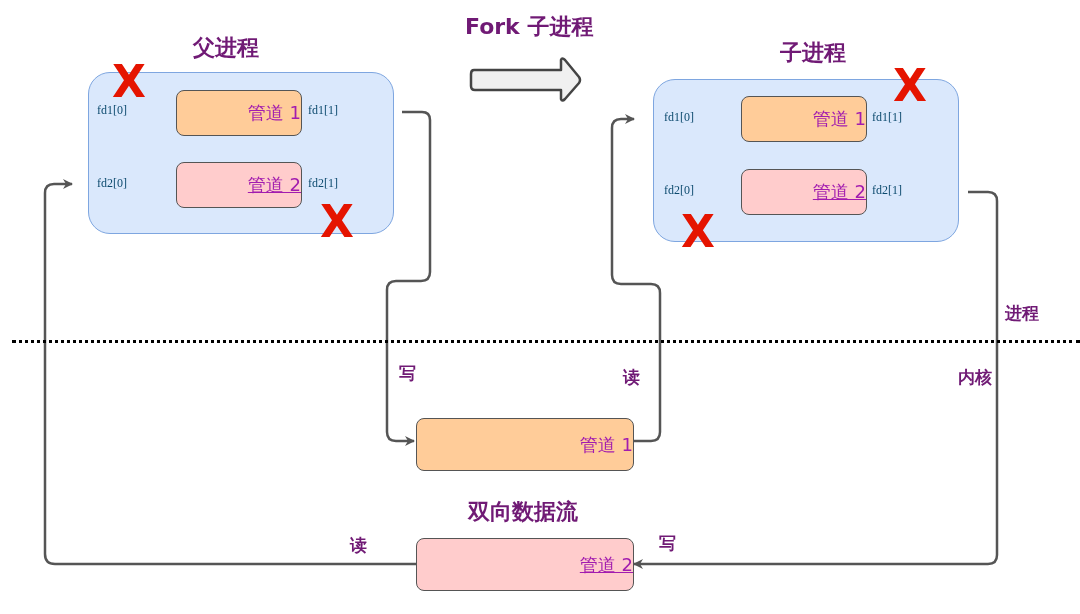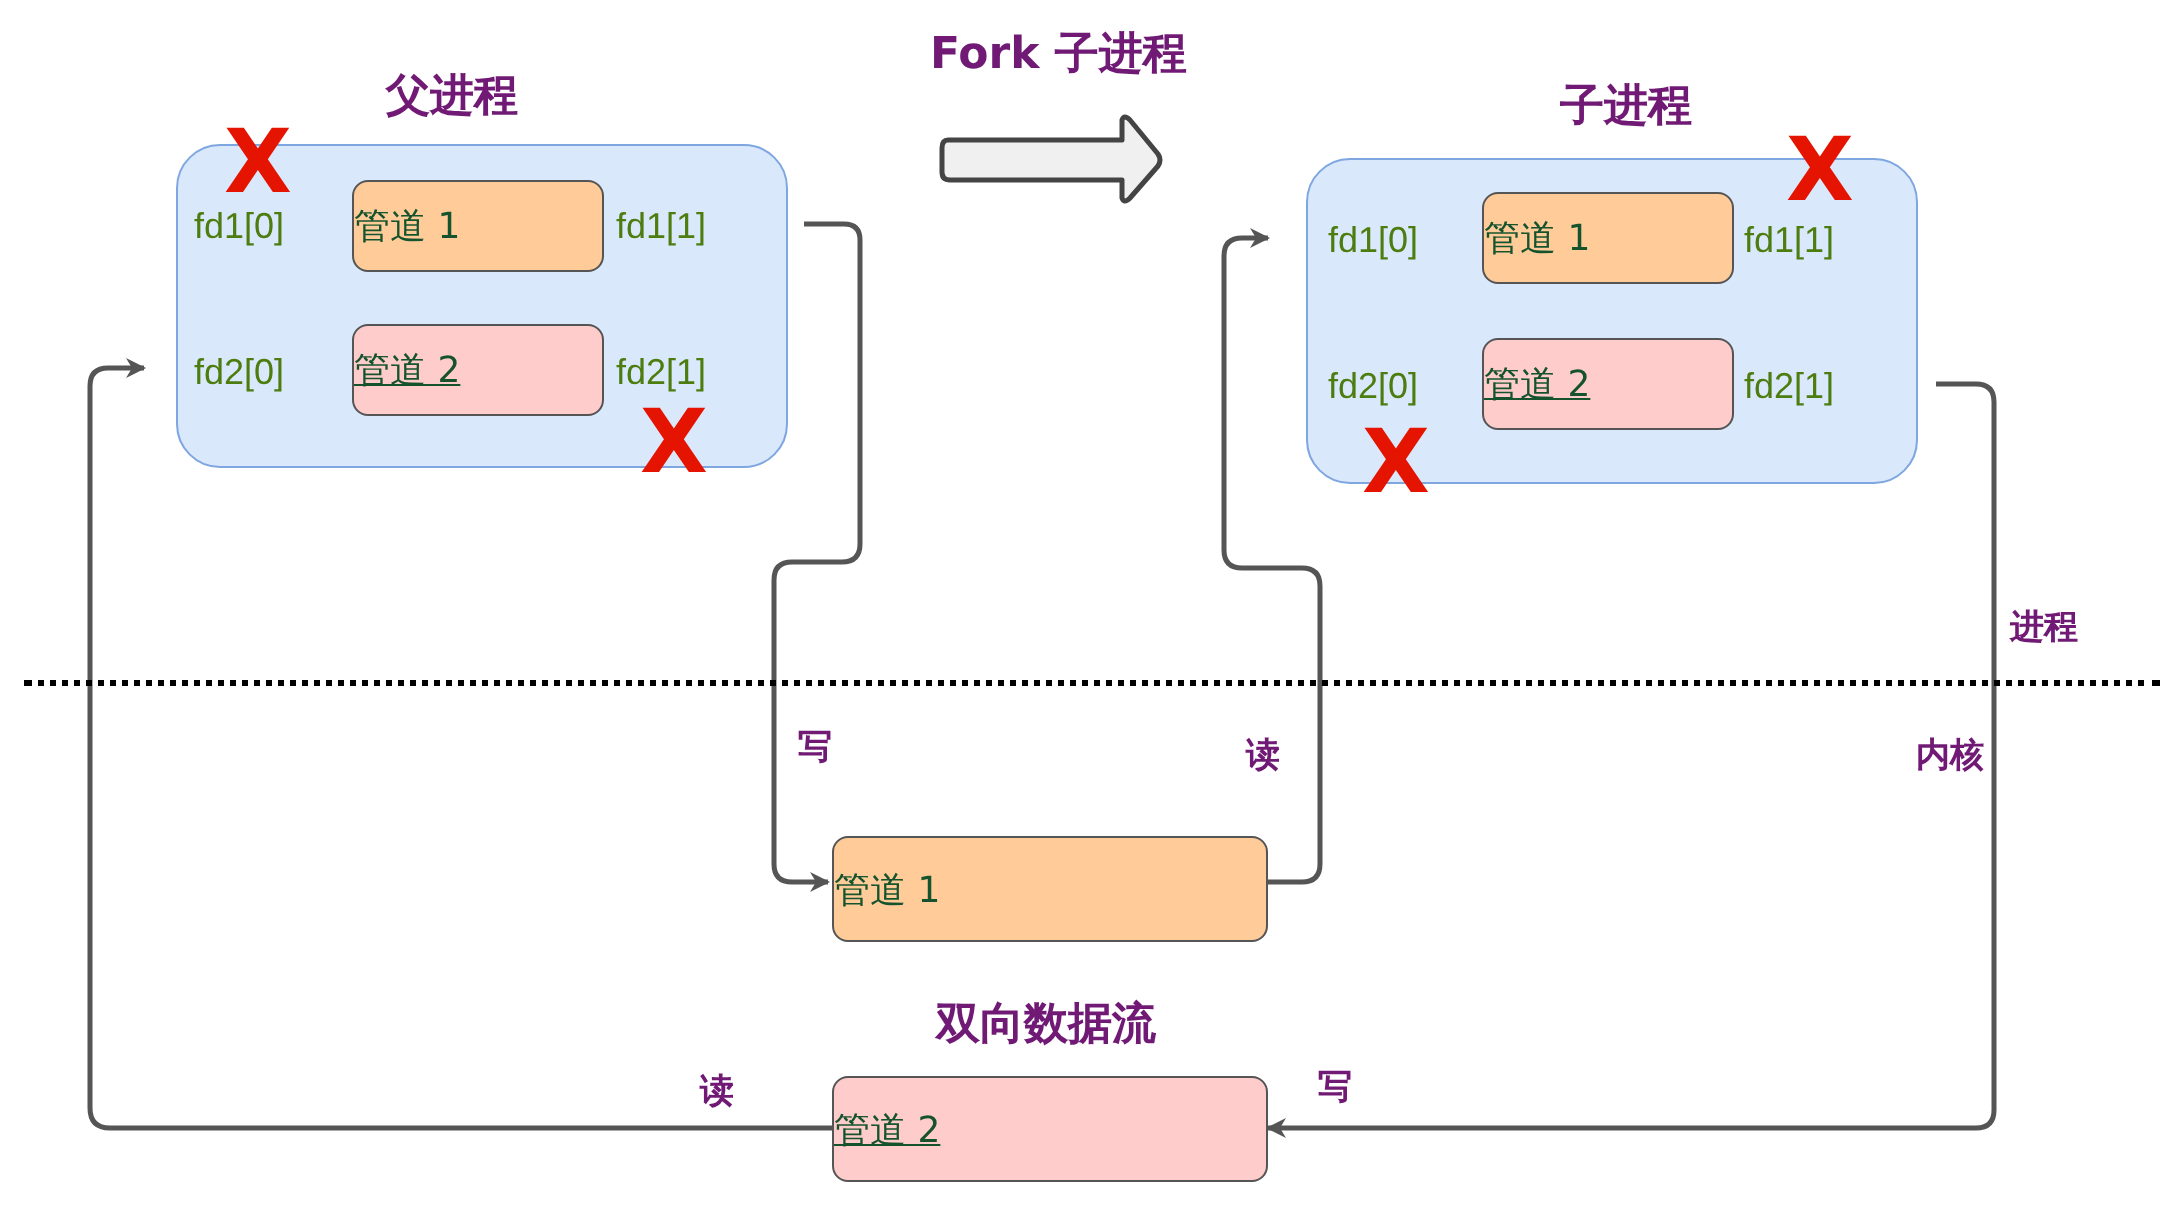--- a/index.html
+++ b/index.html
@@ -2,24 +2,24 @@
 <html><head>
 <meta charset="utf-8">
 <style>
   html, body { margin: 0; padding: 0; background: #ffffff; }
   body { width: 1080px; height: 614px; position: relative; overflow: hidden;
          font-family: "DejaVu Sans", sans-serif; color: #333333; }
   svg.links { position: absolute; left: 0; top: 0; width: 1080px; height: 614px; }
   .abs { position: absolute; }
   .title { font-weight: bold; font-size: 22px; color: #701a75; white-space: nowrap; }
   .proc { background: #dae8fc; border: 1.5px solid #7ea6e0; border-radius: 22px; box-sizing: border-box; }
-  .fd { font-family: Liberation Sans, sans-serif; font-size: 18px; color: #4d7c0f; white-space: nowrap; }
+  .fd { font-family: Liberation Serif, serif; font-size: 12px; color: #0c4a6e; white-space: nowrap; }
   .pipe { border: 1.5px solid #555555; border-radius: 8px; box-sizing: border-box;
-          display: flex; align-items: center; justify-content: flex-start;
-          font-size: 18px; color: #14532d; }
+          display: flex; align-items: center; justify-content: flex-end;
+          font-size: 18px; color: #a21caf; }
   .pipe.p1 { background: #ffcc99; }
   .pipe.p2 { background: #ffcccc; text-decoration: underline; }
   .lbl { font-weight: bold; font-size: 17px; color: #701a75; white-space: nowrap; }
   .xmark { font-family: "DejaVu Sans", sans-serif; font-weight: bold; font-size: 44px;
            color: #e51400; line-height: 1; }
   .divider { position: absolute; left: 12px; width: 1068px; top: 340px; height: 0;
              border-top: 3px dotted #000000; }
 </style>
 </head>
 <body>

